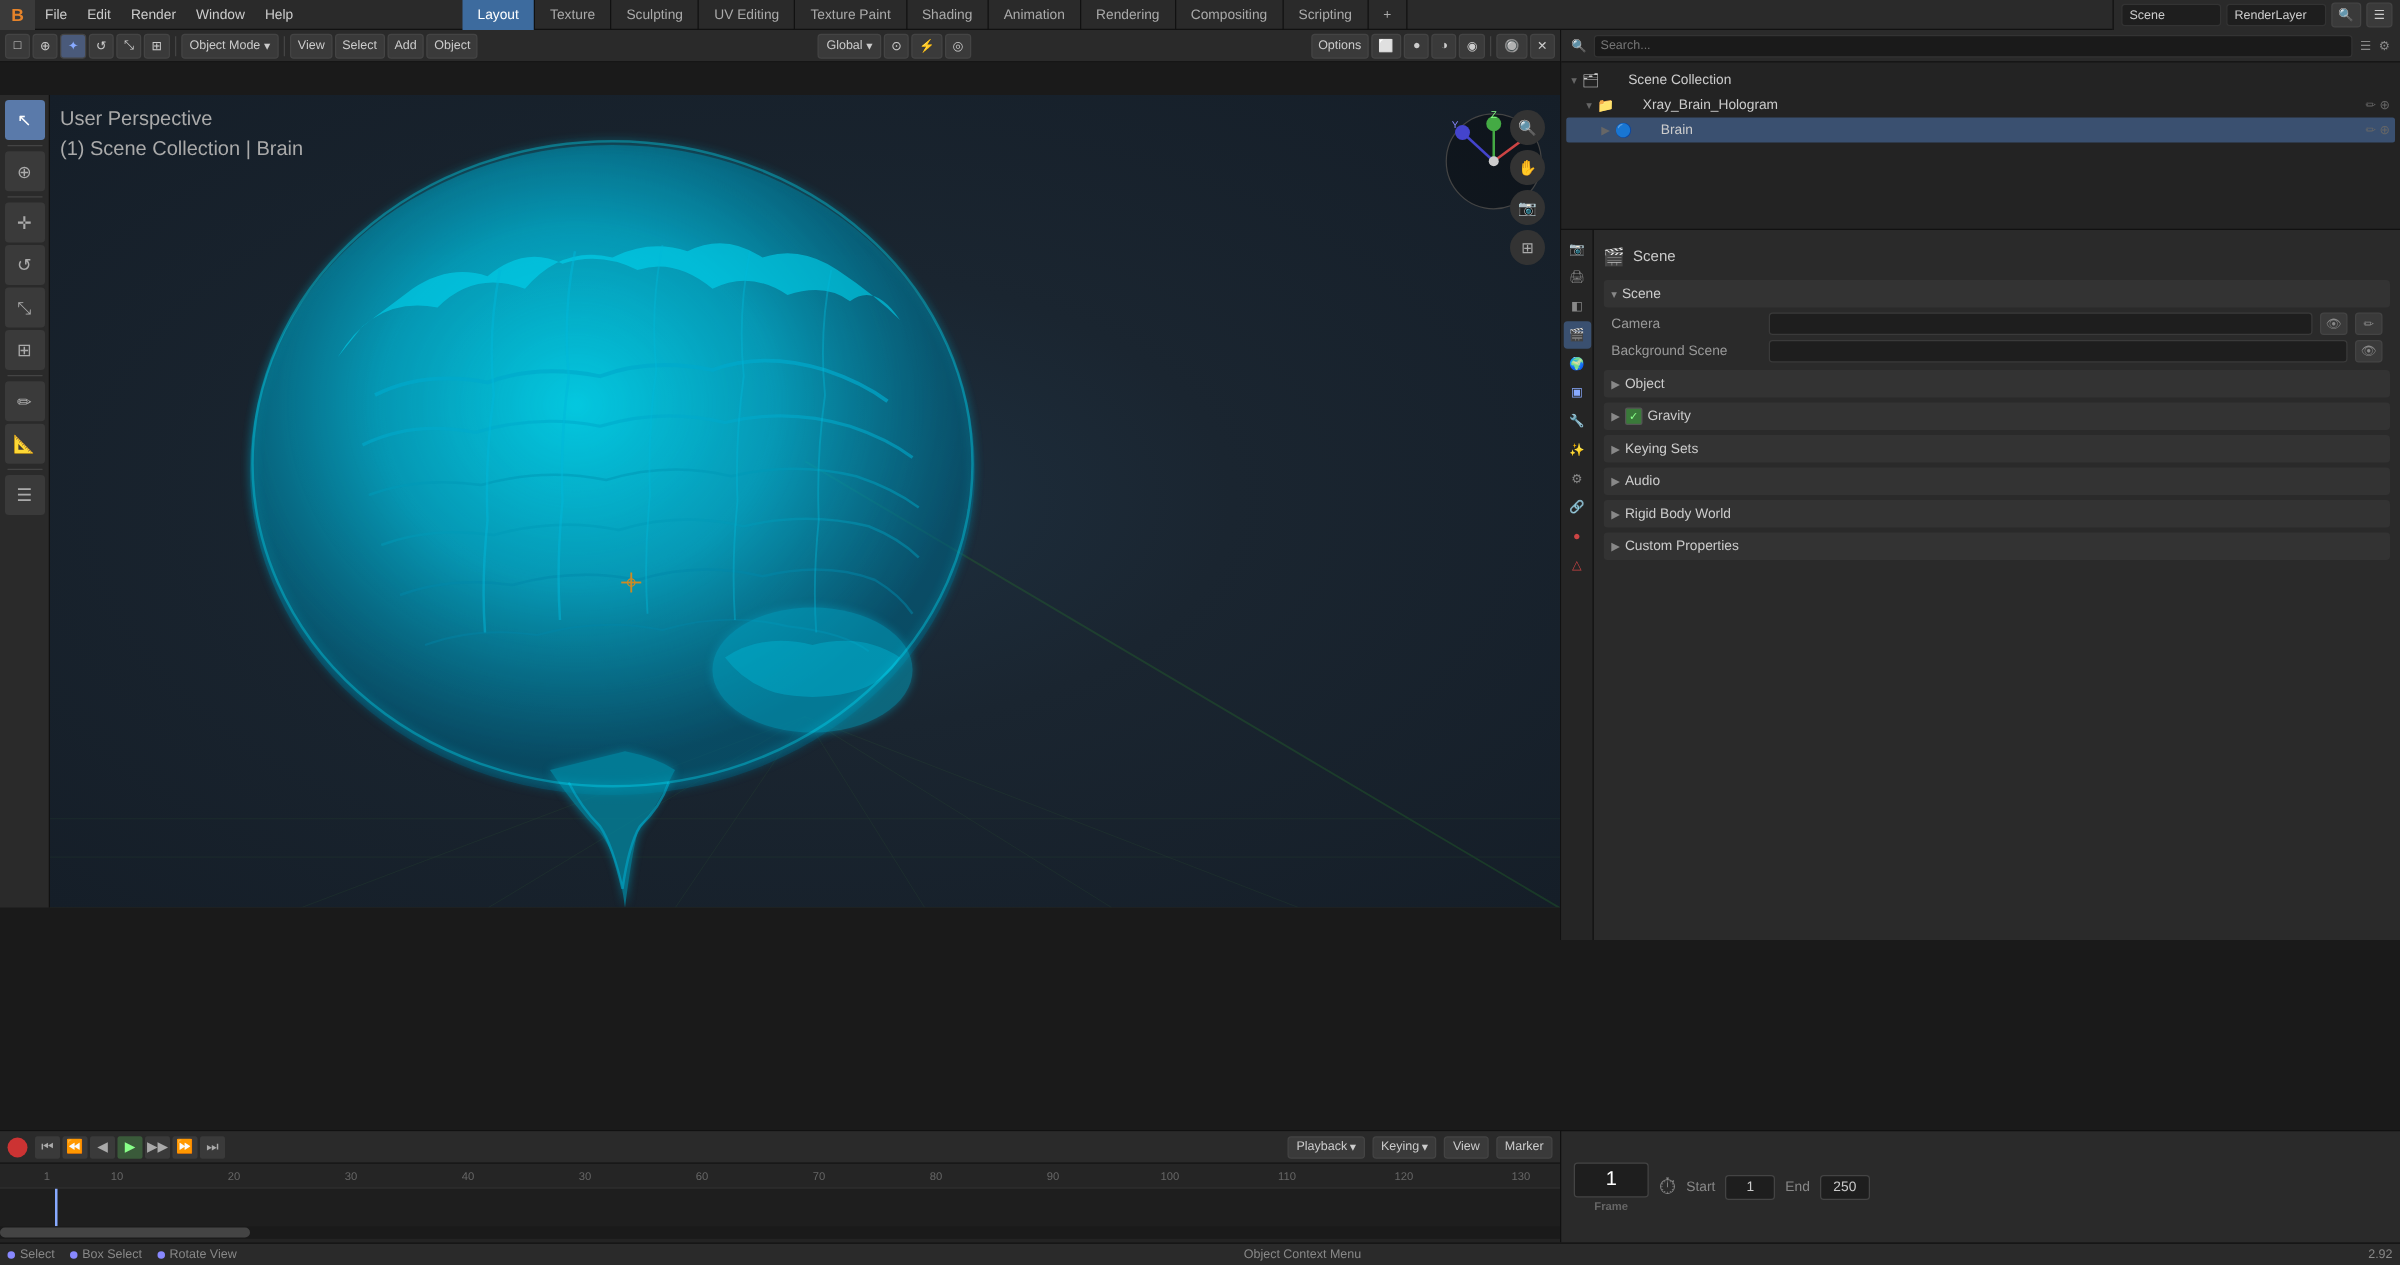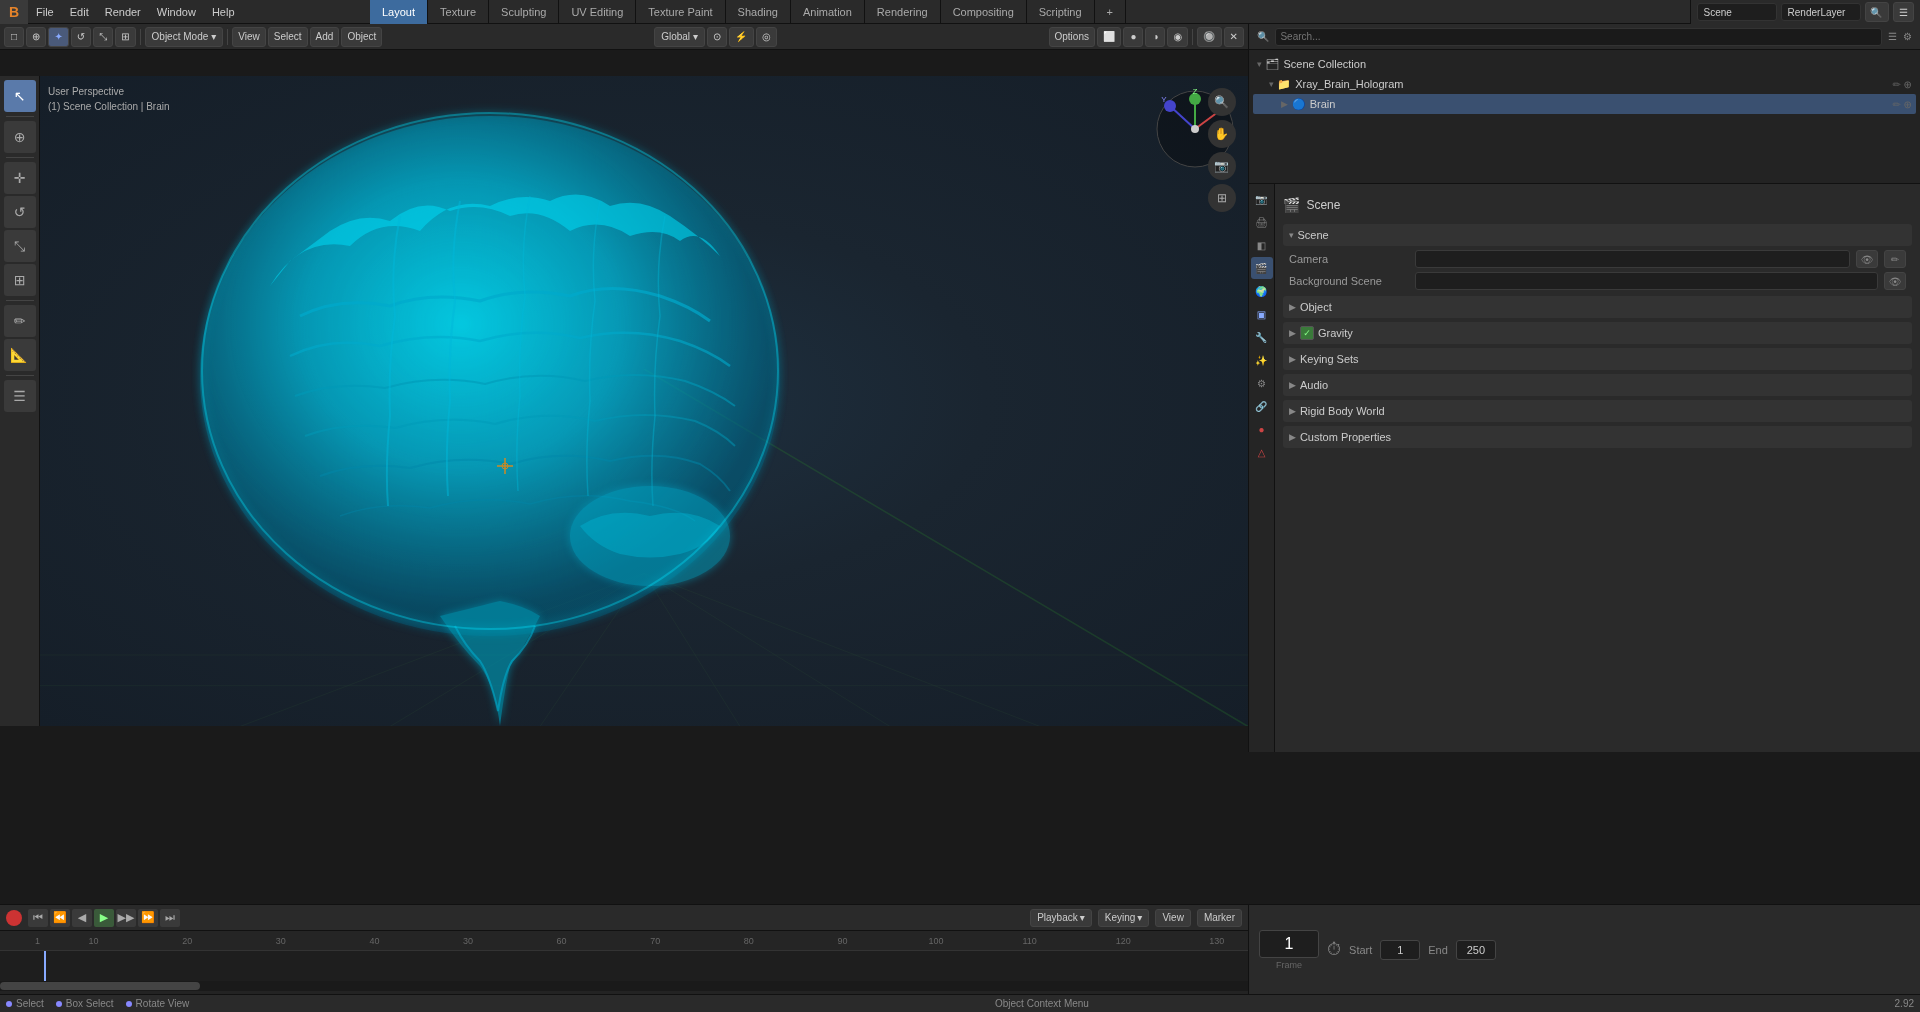--- a/index.html
+++ b/index.html
@@ -194,21 +194,21 @@
       height: 100%;
       background: radial-gradient(ellipse at center, #1e3040 0%, #1a2530 40%, #151e28 100%);
       position: relative;
     }
     
     #viewport-info {
       position: absolute;
       top: 8px;
       left: 8px;
       color: #aaa;
-      font-size: 10px;
+      font-size: 16px;
       line-height: 1.5;
     }
     
     #nav-gizmo {
       position: absolute;
       top: 8px;
       right: 8px;
       width: 90px;
       height: 90px;
     }
@@ -251,21 +251,21 @@
       align-items: center;
       height: 20px;
       padding: 0 4px;
       gap: 4px;
       cursor: pointer;
       border-radius: 2px;
     }
     .outliner-item.selected { background: #3a5070; }
     .outliner-arrow { color: #666; font-size: 9px; }
     .outliner-icon { font-size: 11px; }
-    .outliner-name { font-size: 11px; color: #ccc; }
+    .outliner-name { font-size: 11px; color: #ccc; margin-left: 19px; }
 
     
     #props-area {
       position: absolute;
       top: 184px;
       right: 0;
       width: 672px;
       height: 568px;
       background: #2a2a2a;
       border-left: 1px solid #111;
@@ -920,21 +920,21 @@
 
   <div id="tl-scrollbar">
     <div class="tl-scroll-thumb"></div>
   </div>
 </div>
 
 <div id="right-tl">
 
   <div style="display:flex;flex-direction:column;align-items:center;gap:2px;">
     <div class="frame-field" style="width:60px;font-size:16px;color:#fff;height:28px;">1</div>
-    <span style="font-size:9px;color:#666;">Frame</span>
+    <span style="font-size:9px;color:#666;font-weight:bold;">Frame</span>
   </div>
 
   <div style="font-size:18px;color:#888;">⏱</div>
 
   <span style="font-size:11px;color:#888;">Start</span>
   <div class="frame-field">1</div>
   <span style="font-size:11px;color:#888;">End</span>
   <div class="frame-field">250</div>
 </div>
 

